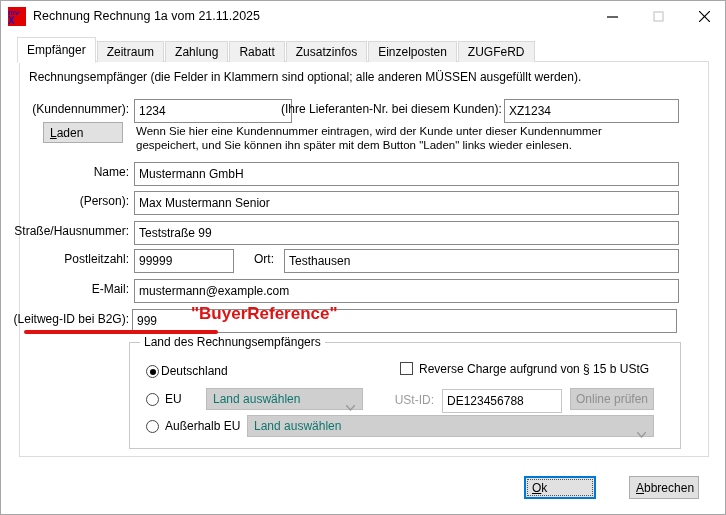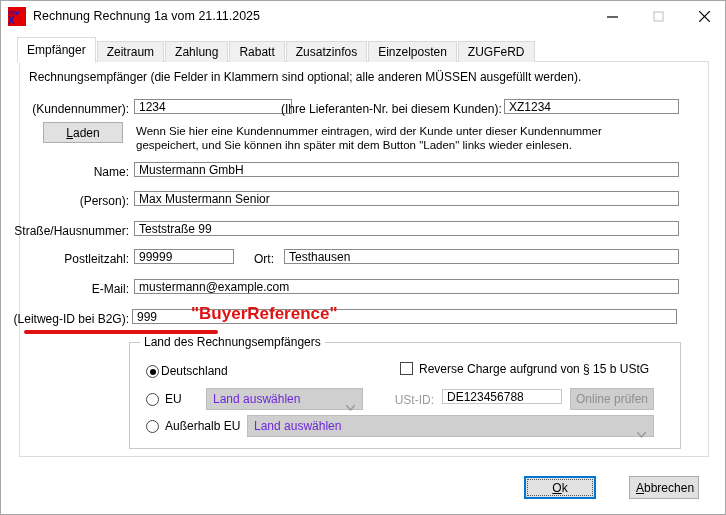--- a/index.html
+++ b/index.html
@@ -13,30 +13,30 @@
   .winbtn{position:absolute;top:0;width:46px;height:30px;display:flex;align-items:center;justify-content:center;background:#fff;border:none;}
   #btn-min{left:588px;} #btn-max{left:634px;} #btn-close{left:680px;}
   
   #tabs{position:absolute;left:16px;top:37px;height:24px;display:flex;align-items:flex-end;z-index:3;}
   .tab{height:20px;line-height:20px;padding:0 9px;font-size:12px;background:#f0f0f0;border:1px solid #d9d9d9;border-bottom:none;margin-right:1px;color:#000;white-space:nowrap;}
   .tab.active{height:24px;line-height:24px;background:#fff;border:1px solid #dcdcdc;border-bottom:1px solid #fff;margin-bottom:-1px;position:relative;z-index:4;}
   
   #panel{position:absolute;left:18px;top:60px;width:690px;height:396px;border:1px solid #dcdcdc;background:#fff;box-sizing:border-box;}
   .stext{position:absolute;font-size:12px;color:#000;white-space:nowrap;}
   .label{position:absolute;font-size:12px;color:#000;text-align:right;white-space:nowrap;}
-  .tb{position:absolute;box-sizing:border-box;height:15px;border:1px solid #8a8a8a;background:#fff;font-family:"Liberation Sans",sans-serif;font-size:12px;color:#000;padding:1px 4px;outline:none;}
-  .btn{position:absolute;box-sizing:border-box;background:#e1e1e1;border:1px solid #adadad;font-family:"Liberation Sans",sans-serif;font-size:12px;color:#000;text-align:center;}
+  .tb{position:absolute;box-sizing:border-box;height:24px;border:1px solid #8a8a8a;background:#fff;font-family:"Liberation Sans",sans-serif;font-size:12px;color:#000;padding:1px 4px;outline:none;}
+  .btn{position:absolute;box-sizing:border-box;background:#e1e1e1;border:1px solid #adadad;font-family:"Liberation Sans",sans-serif;font-size:12px;color:#000;text-align:left;}
   .hint{position:absolute;font-size:11.5px;color:#000;line-height:14px;white-space:nowrap;}
   
   #grp{position:absolute;left:128px;top:341px;width:552px;height:107px;border:1px solid #c8c8c8;box-sizing:border-box;}
   #grp-legend{position:absolute;left:10px;top:-8px;background:#fff;padding:0 4px;font-size:12px;white-space:nowrap;}
   .radio{position:absolute;width:13px;height:13px;border:1px solid #454545;border-radius:50%;background:#fff;box-sizing:border-box;}
   .radio.sel::after{content:"";position:absolute;left:2.5px;top:2.5px;width:6px;height:6px;border-radius:50%;background:#000;}
   .checkbox{position:absolute;width:13px;height:13px;border:1px solid #454545;background:#fff;box-sizing:border-box;}
-  .ddl{position:absolute;box-sizing:border-box;height:22px;background:#cfcfcf;border:1px solid #bdbdbd;color:#6d28d9;font-size:12px;line-height:20px;padding:0 6px;}
+  .ddl{position:absolute;box-sizing:border-box;height:22px;background:#cfcfcf;border:1px solid #bdbdbd;color:#0f766e;font-size:12px;line-height:20px;padding:0 6px;}
   .ddl .chev{position:absolute;right:7px;top:8px;}
   .disbtn{position:absolute;box-sizing:border-box;background:#cfcfcf;border:1px solid #bdbdbd;color:#8f8f8f;font-size:12px;text-align:center;line-height:20px;}
   .dislabel{color:#9b9b9b;}
   
   #red-note{position:absolute;left:190px;top:303px;font-size:17px;font-weight:bold;color:#e01212;z-index:5;white-space:nowrap;}
   #red-underline{position:absolute;left:23px;top:329px;width:194px;height:4px;background:#e01111;border-radius:2px;z-index:5;}
   
   #ok-btn{left:523px;top:475px;width:72px;height:23px;border:2px solid #0078d7;outline:1px dotted #555;outline-offset:-4px;}
   #cancel-btn{left:628px;top:475px;width:70px;height:23px;}
   .accel{text-decoration:underline;}

